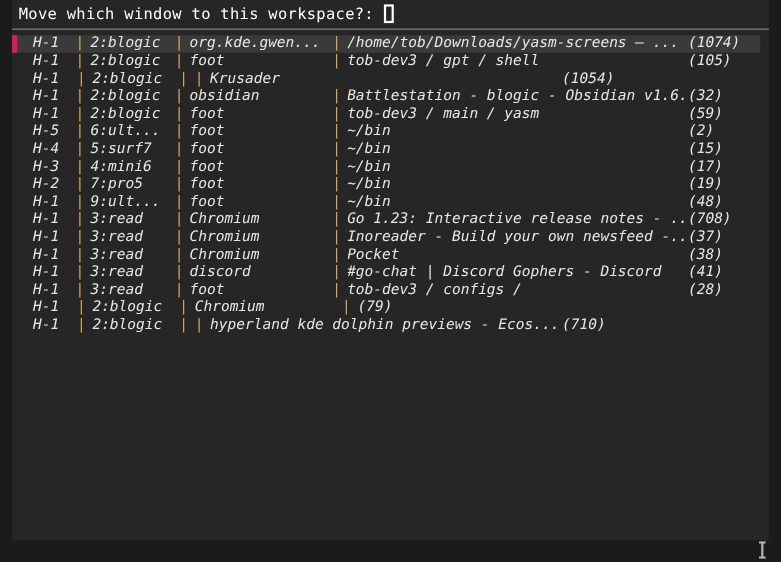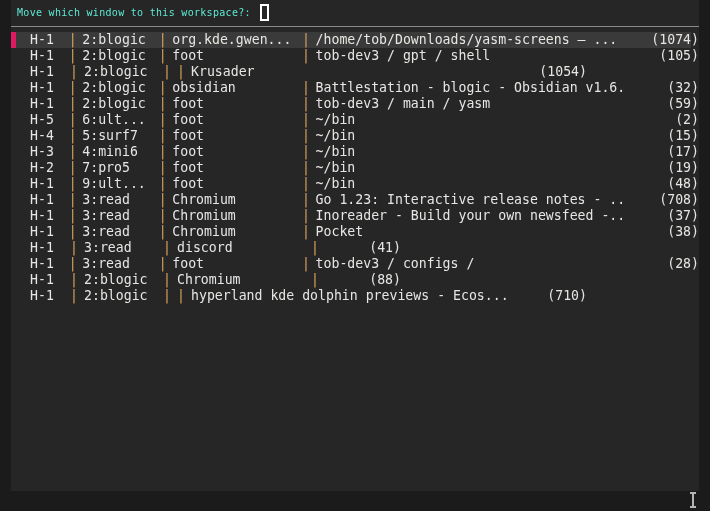--- a/index.html
+++ b/index.html
@@ -38,22 +38,22 @@
     position: absolute;
     left: 0;
     top: 0;
     width: 688px;
     height: 25px;
     display: flex;
     align-items: center;
   }
   #prompt-text {
     margin-left: 6px;
-    color: #5eead4;
-    font-size: 10px;
+    color: #ffffff;
+    font-size: 14px;
     letter-spacing: 0.3px;
     white-space: pre;
   }
   #prompt-input {
     margin-left: 8px;
     display: flex;
     align-items: center;
   }
   #prompt-value {
     color: #e6e6e6;
@@ -88,20 +88,21 @@
   }
   .row {
     position: relative;
     height: 16px;
     line-height: 16px;
     display: flex;
     align-items: center;
     font-size: 13.2px;
     color: #e8e6e3;
     white-space: pre;
+    font-style: italic;
   }
   .row .selbar {
     position: absolute;
     left: 0;
     top: 0;
     width: 5px;
     height: 16px;
     background: transparent;
   }
   .row.selected .selbar {
@@ -125,21 +126,21 @@
     align-items: center;
     width: 688px;
     padding-left: 19px;
     box-sizing: border-box;
   }
 
   .c-hint { width: 40px; }
   .c-ws   { width: 79px; }
   .c-app  { width: 134px; }
   .c-title{ width: 320px; overflow: hidden; }
-  .c-id   { width: 76px; text-align: right; }
+  .c-id   { width: 76px; }
 
   .pipe {
     color: #d8a25a;
     width: 14px;
     display: inline-block;
   }
 
   
   #pointer {
     position: absolute;
@@ -173,23 +174,23 @@
         <div class="row"><div class="selbar"></div><div class="rowbg"></div><div class="cells"><span class="c-hint">H-1</span><span class="pipe">|</span><span class="c-ws">2:blogic</span><span class="pipe">|</span><span class="c-app">obsidian</span><span class="pipe">|</span><span class="c-title">Battlestation - blogic - Obsidian v1.6.5</span><span class="c-id">(32)</span></div></div>
         <div class="row"><div class="selbar"></div><div class="rowbg"></div><div class="cells"><span class="c-hint">H-1</span><span class="pipe">|</span><span class="c-ws">2:blogic</span><span class="pipe">|</span><span class="c-app">foot</span><span class="pipe">|</span><span class="c-title">tob-dev3 / main / yasm</span><span class="c-id">(59)</span></div></div>
         <div class="row"><div class="selbar"></div><div class="rowbg"></div><div class="cells"><span class="c-hint">H-5</span><span class="pipe">|</span><span class="c-ws">6:ult...</span><span class="pipe">|</span><span class="c-app">foot</span><span class="pipe">|</span><span class="c-title">~/bin</span><span class="c-id">(2)</span></div></div>
         <div class="row"><div class="selbar"></div><div class="rowbg"></div><div class="cells"><span class="c-hint">H-4</span><span class="pipe">|</span><span class="c-ws">5:surf7</span><span class="pipe">|</span><span class="c-app">foot</span><span class="pipe">|</span><span class="c-title">~/bin</span><span class="c-id">(15)</span></div></div>
         <div class="row"><div class="selbar"></div><div class="rowbg"></div><div class="cells"><span class="c-hint">H-3</span><span class="pipe">|</span><span class="c-ws">4:mini6</span><span class="pipe">|</span><span class="c-app">foot</span><span class="pipe">|</span><span class="c-title">~/bin</span><span class="c-id">(17)</span></div></div>
         <div class="row"><div class="selbar"></div><div class="rowbg"></div><div class="cells"><span class="c-hint">H-2</span><span class="pipe">|</span><span class="c-ws">7:pro5</span><span class="pipe">|</span><span class="c-app">foot</span><span class="pipe">|</span><span class="c-title">~/bin</span><span class="c-id">(19)</span></div></div>
         <div class="row"><div class="selbar"></div><div class="rowbg"></div><div class="cells"><span class="c-hint">H-1</span><span class="pipe">|</span><span class="c-ws">9:ult...</span><span class="pipe">|</span><span class="c-app">foot</span><span class="pipe">|</span><span class="c-title">~/bin</span><span class="c-id">(48)</span></div></div>
         <div class="row"><div class="selbar"></div><div class="rowbg"></div><div class="cells"><span class="c-hint">H-1</span><span class="pipe">|</span><span class="c-ws">3:read</span><span class="pipe">|</span><span class="c-app">Chromium</span><span class="pipe">|</span><span class="c-title">Go 1.23: Interactive release notes - ...</span><span class="c-id">(708)</span></div></div>
         <div class="row"><div class="selbar"></div><div class="rowbg"></div><div class="cells"><span class="c-hint">H-1</span><span class="pipe">|</span><span class="c-ws">3:read</span><span class="pipe">|</span><span class="c-app">Chromium</span><span class="pipe">|</span><span class="c-title">Inoreader - Build your own newsfeed -...</span><span class="c-id">(37)</span></div></div>
         <div class="row"><div class="selbar"></div><div class="rowbg"></div><div class="cells"><span class="c-hint">H-1</span><span class="pipe">|</span><span class="c-ws">3:read</span><span class="pipe">|</span><span class="c-app">Chromium</span><span class="pipe">|</span><span class="c-title">Pocket</span><span class="c-id">(38)</span></div></div>
-        <div class="row"><div class="selbar"></div><div class="rowbg"></div><div class="cells"><span class="c-hint">H-1</span><span class="pipe">|</span><span class="c-ws">3:read</span><span class="pipe">|</span><span class="c-app">discord</span><span class="pipe">|</span><span class="c-id">(41)</span></div></div>
+        <div class="row"><div class="selbar"></div><div class="rowbg"></div><div class="cells"><span class="c-hint">H-1</span><span class="pipe">|</span><span class="c-ws">3:read</span><span class="pipe">|</span><span class="c-app">discord</span><span class="pipe">|</span><span class="c-title">#go-chat | Discord Gophers - Discord</span><span class="c-id">(41)</span></div></div>
         <div class="row"><div class="selbar"></div><div class="rowbg"></div><div class="cells"><span class="c-hint">H-1</span><span class="pipe">|</span><span class="c-ws">3:read</span><span class="pipe">|</span><span class="c-app">foot</span><span class="pipe">|</span><span class="c-title">tob-dev3 / configs /</span><span class="c-id">(28)</span></div></div>
-        <div class="row"><div class="selbar"></div><div class="rowbg"></div><div class="cells"><span class="c-hint">H-1</span><span class="pipe">|</span><span class="c-ws">2:blogic</span><span class="pipe">|</span><span class="c-app">Chromium</span><span class="pipe">|</span><span class="c-id">(88)</span></div></div>
+        <div class="row"><div class="selbar"></div><div class="rowbg"></div><div class="cells"><span class="c-hint">H-1</span><span class="pipe">|</span><span class="c-ws">2:blogic</span><span class="pipe">|</span><span class="c-app">Chromium</span><span class="pipe">|</span><span class="c-id">(79)</span></div></div>
         <div class="row"><div class="selbar"></div><div class="rowbg"></div><div class="cells"><span class="c-hint">H-1</span><span class="pipe">|</span><span class="c-ws">2:blogic</span><span class="pipe">|</span><span class="pipe">|</span><span class="c-title">hyperland kde dolphin previews - Ecos...</span><span class="c-id">(710)</span></div></div>
       </div>
 
   </div>
 
   <div id="pointer">
     <svg width="10" height="16" viewBox="0 0 10 16">
       <path d="M2 0 h6 v2 h-2 v12 h2 v2 h-6 v-2 h2 v-12 h-2 z" fill="#cfcfcf" opacity="0.85"></path>
     </svg>
   </div>

